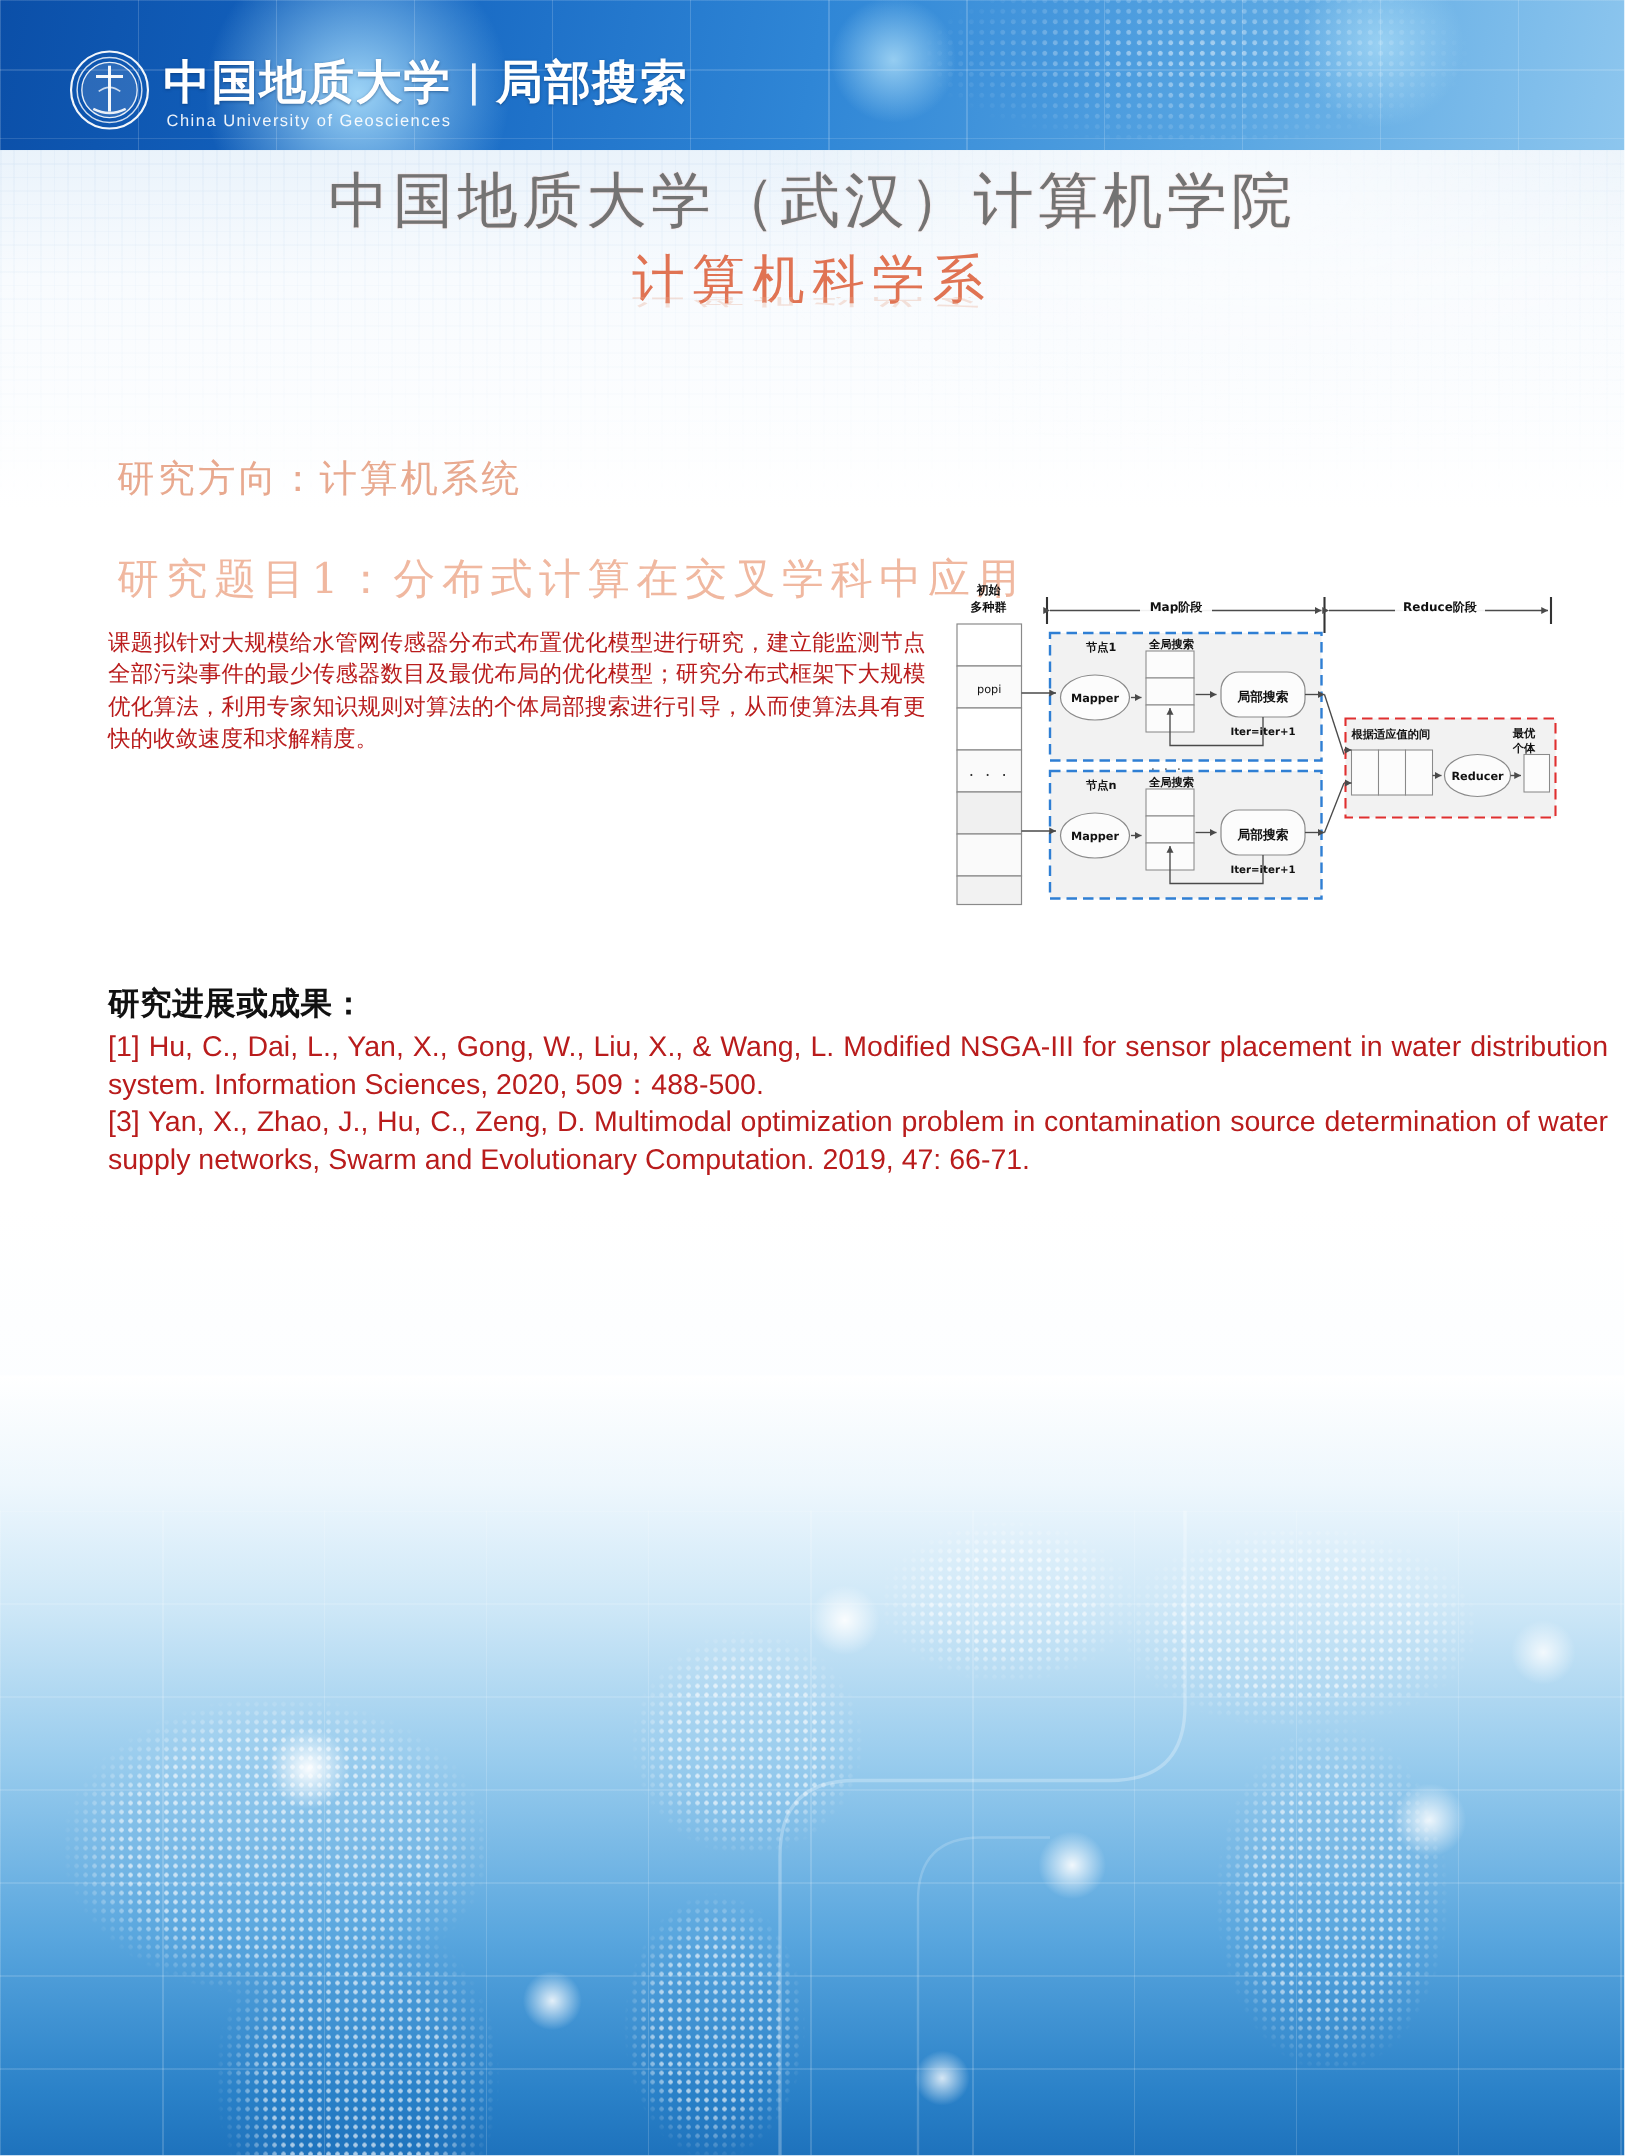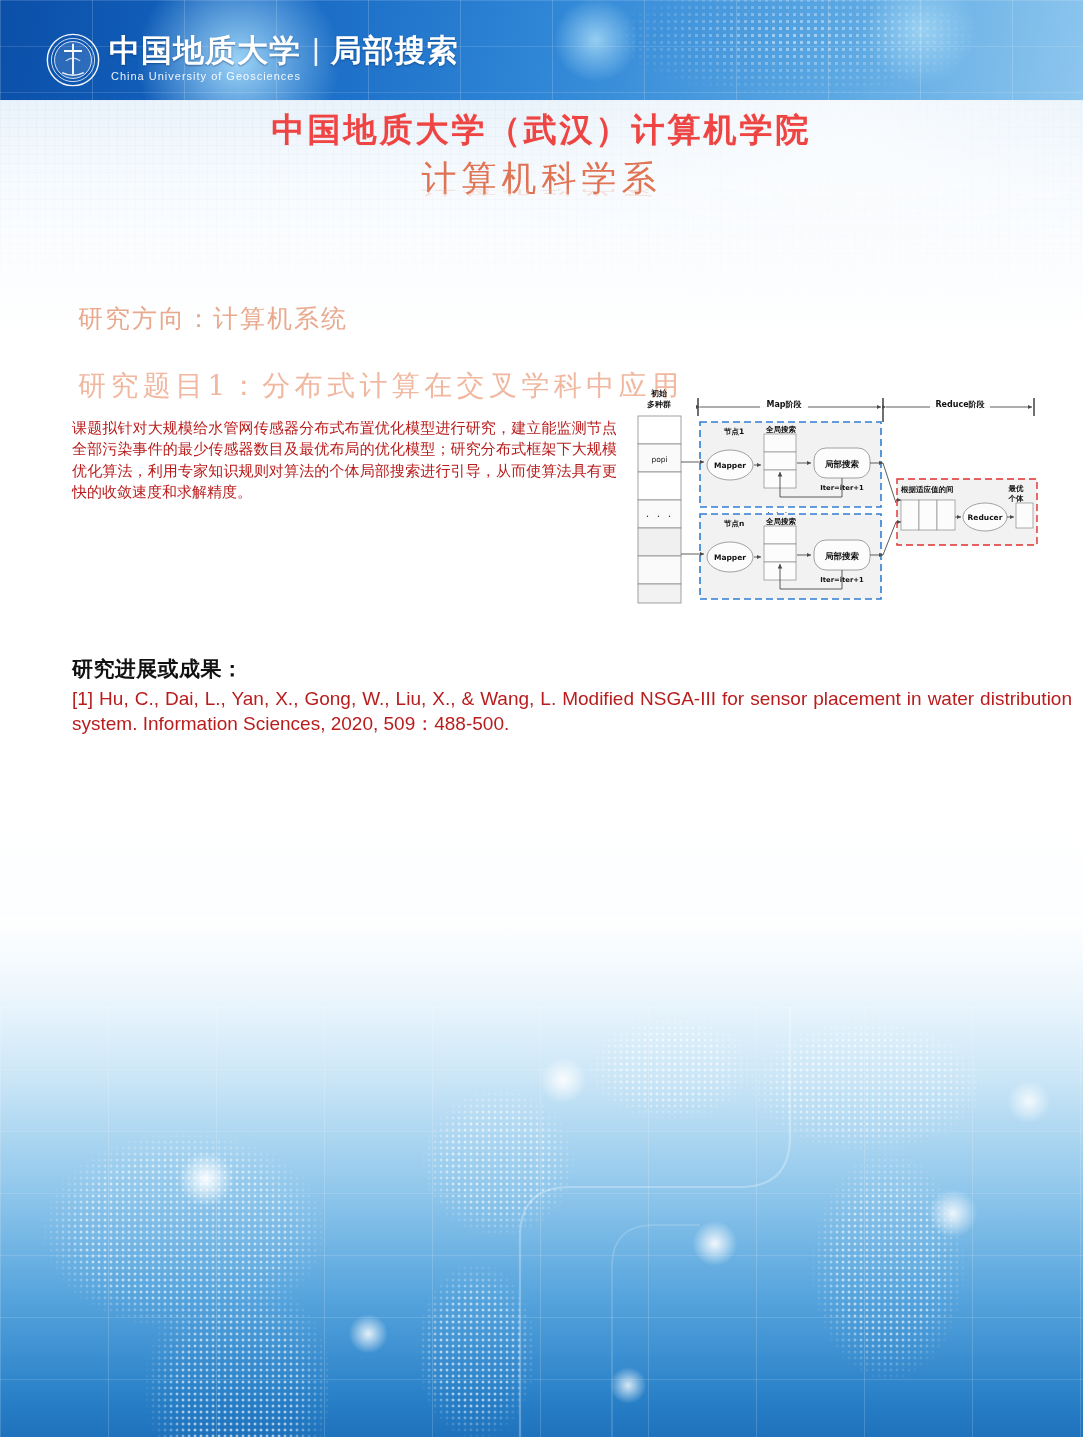--- a/index.html
+++ b/index.html
@@ -101,41 +101,41 @@
       radial-gradient(circle at 34% 76%, rgba(255,255,255,0.85) 0%, rgba(255,255,255,0) 2.5%),
       radial-gradient(circle at 58% 88%, rgba(255,255,255,0.8) 0%, rgba(255,255,255,0) 2.5%),
       radial-gradient(circle at 95% 22%, rgba(255,255,255,0.8) 0%, rgba(255,255,255,0) 2%);
   }
   .bg-bottom-arc {
     position: absolute; left: 0; bottom: 0; width: 1083px; height: 430px;
     opacity: .55;
   }
 
   
-  .logo-wrap { position: absolute; left: 46px; top: 33px; display: flex; align-items: flex-start; }
+  .logo-wrap { position: absolute; left: 46px; top: 33px; display: flex; align-items: flex-end; }
   .logo-seal { width: 54px; height: 54px; flex: 0 0 auto; }
   .logo-text { margin-left: 9px; color: #fff; display: flex; flex-direction: column; }
   .logo-cn-row { display: flex; align-items: center; }
   .logo-cn {
     font-family: "DejaVu Serif", serif; font-size: 31px; font-weight: 700;
     letter-spacing: 1px; line-height: 1.05; white-space: nowrap;
     text-shadow: 0 1px 2px rgba(0,40,90,.5);
   }
   .logo-div { margin: 0 11px; font-size: 30px; font-weight: 300; opacity: .92; }
   .logo-en {
     font-size: 11px; letter-spacing: 1.0px; margin-top: 3px; margin-left: 2px;
     opacity: .92; white-space: nowrap;
   }
 
   
   .title-block { position: absolute; left: 0; top: 108px; width: 1083px; text-align: center; }
   .title-main {
     font-family: "DejaVu Serif", serif;
-    font-size: 33px; line-height: 1.33; font-weight: 700;
-    color: #ef4444; letter-spacing: 3px;
+    font-size: 40px; line-height: 1.33; font-weight: 400;
+    color: #737373; letter-spacing: 3px;
     padding: 0 96px;
     text-shadow: 0 0 1px rgba(230,96,63,.35);
   }
   .title-sub {
     font-family: "DejaVu Serif", serif;
     font-size: 35px; line-height: 1.28; font-weight: 400;
     color: #e07353; letter-spacing: 5px; margin-top: 4px;
   }
   .title-refl {
     font-family: "DejaVu Serif", serif;
@@ -330,13 +330,14 @@
   <line x1="266" y1="128" x2="271" y2="128" stroke="#4a4a4a" stroke-width=".9" marker-end="url(#ahs)"></line>
   <line x1="266" y1="150" x2="271" y2="150" stroke="#4a4a4a" stroke-width=".9" marker-end="url(#ahs)"></line>
   <line x1="325" y1="145" x2="331" y2="145" stroke="#4a4a4a" stroke-width=".9" marker-end="url(#ahs)"></line>
   <line x1="377" y1="145" x2="384" y2="145" stroke="#4a4a4a" stroke-width=".9" marker-end="url(#ahs)"></line>
 </svg>
 </div>
 
 <div class="results">
   <div class="results-title">研究进展或成果：</div>
   <div class="ref-item">[1] Hu, C., Dai, L., Yan, X., Gong, W., Liu, X., &amp; Wang, L. Modified NSGA-III for sensor placement in water distribution system. Information Sciences, 2020,  509：488-500.</div>
+  <div class="ref-item">[3] Yan, X., Zhao, J., Hu, C., Zeng, D. Multimodal optimization problem in contamination source determination of water supply networks, Swarm and Evolutionary Computation. 2019, 47: 66-71.</div>
 </div>
 
 </body></html>

